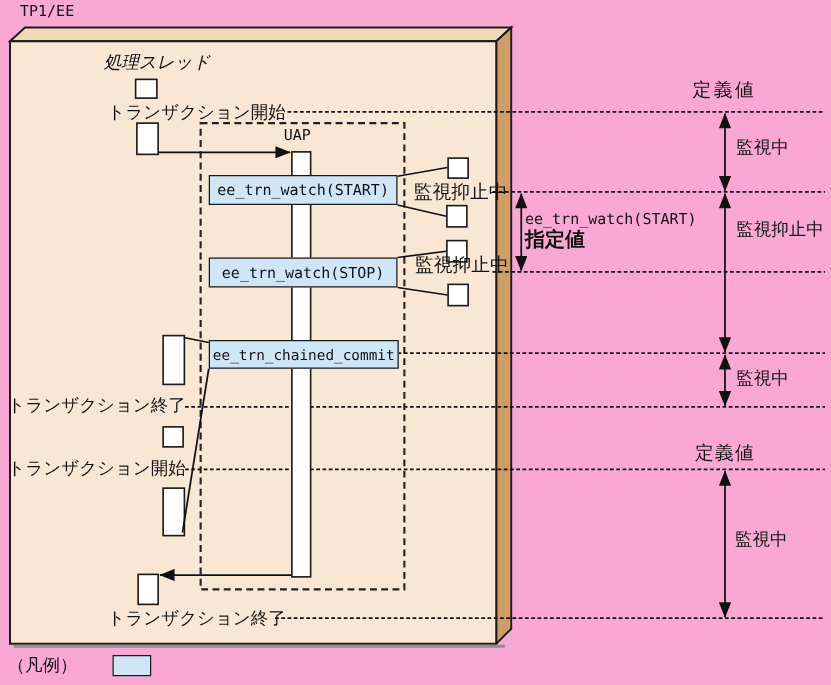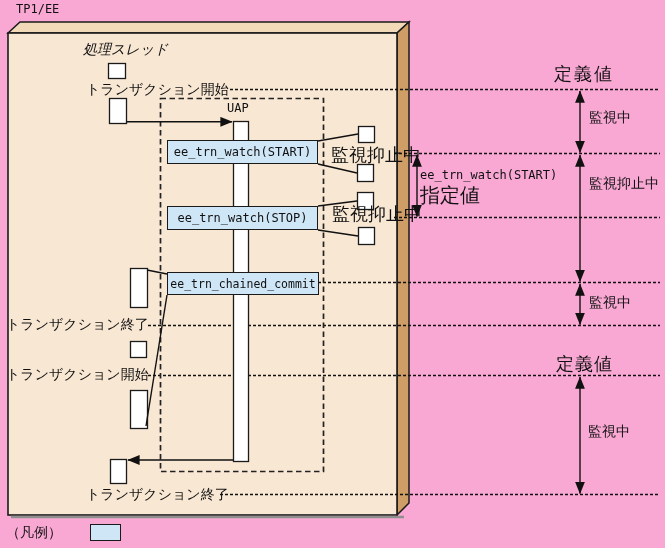--- a/index.html
+++ b/index.html
@@ -1,27 +1,27 @@
 <!DOCTYPE html>
 <html><head>
 <meta charset="utf-8">
 <style>
   html,body{margin:0;padding:0;background:#fff;}
   #stage{position:relative;width:665px;height:548px;background:#f9a8d4;overflow:hidden;
          font-family:"Liberation Sans",sans-serif;color:#111;}
   #diagram-svg{position:absolute;left:0;top:0;z-index:0;}
   .lbl{position:absolute;z-index:2;font-size:14px;line-height:1.15;white-space:nowrap;color:#111;}
   .mono{font-family:"DejaVu Sans Mono",monospace;font-size:12px;}
-  .jp15{font-size:18px;}
+  .jp15{font-size:15px;}
   .apibox{position:absolute;z-index:2;background:#cfe6f7;border:1.5px solid #1a1a1a;
           display:flex;align-items:center;justify-content:center;
           font-family:"DejaVu Sans Mono",monospace;font-size:12px;white-space:nowrap;box-sizing:border-box;}
   .spec{line-height:1.25;}
   .spec .l1{font-family:"DejaVu Sans Mono",monospace;font-size:12px;display:block;}
-  .spec .l2{font-size:20px;display:block;}
+  .spec .l2{font-size:16px;display:block;font-weight:bold;}
 </style>
 </head>
 <body>
 
 <div id="stage">
 
   <svg id="diagram-svg" width="665" height="548" viewBox="0 0 665 548">
     <defs>
       <marker id="arr" viewBox="0 0 10 8" refX="9.5" refY="4" markerWidth="9" markerHeight="7" orient="auto-start-reverse">
         <path d="M0,0 L10,4 L0,8 Z" fill="#111"></path>

